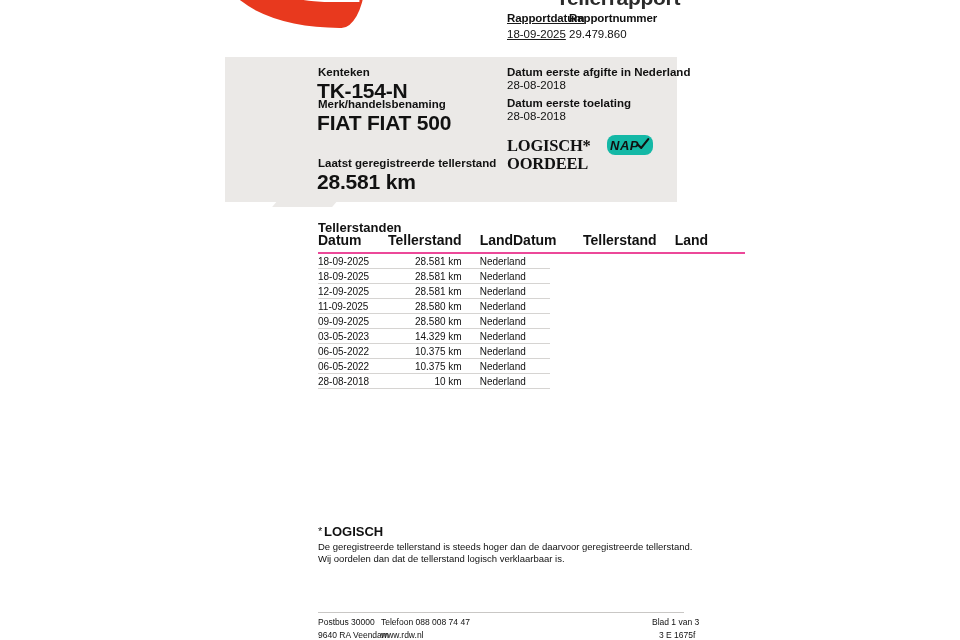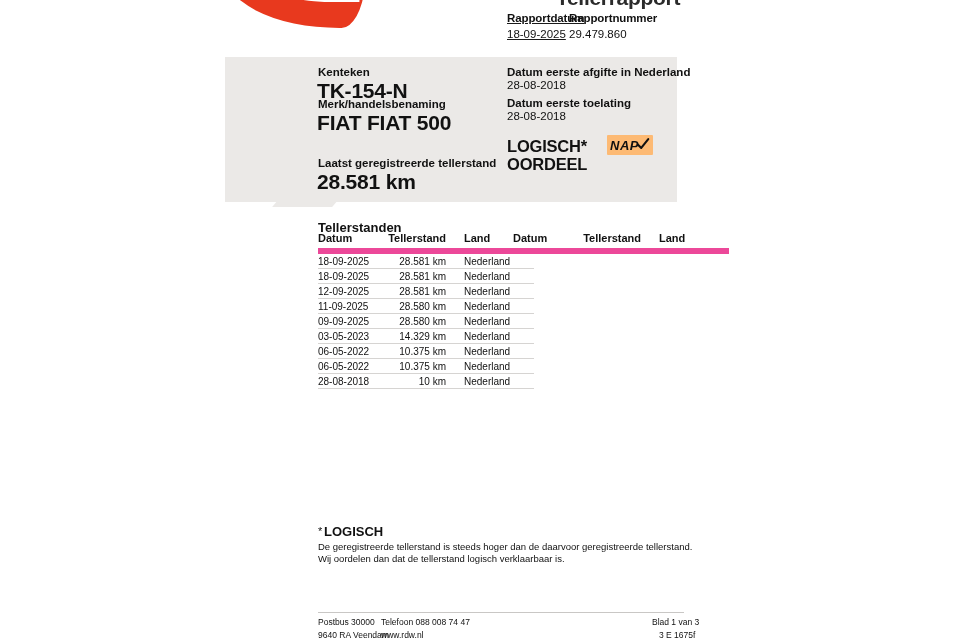--- a/index.html
+++ b/index.html
@@ -123,31 +123,31 @@
   .verdict {
     position: absolute;
     left: 507px;
     top: 137px;
     font-size: 16.5px;
     font-weight: bold;
     color: #111111;
     line-height: 18px;
     letter-spacing: -0.2px;
   }
-  .verdict div { white-space: nowrap; }
+  .verdict div { white-space: nowrap; font-family: Liberation Serif, serif; }
 
   
   .nap-badge {
     position: absolute;
     left: 607px;
     top: 135px;
     width: 46px;
     height: 20px;
-    background: #fdba74;
-    border-radius: 1px;
+    background: #14b8a6;
+    border-radius: 8px;
   }
   .nap-badge .nap-text {
     position: absolute;
     left: 3px;
     top: 3px;
     font-size: 13px;
     font-weight: bold;
     font-style: italic;
     color: #111111;
     letter-spacing: 0.5px;
@@ -173,25 +173,25 @@
   .tbl {
     position: absolute;
     font-size: 10px;
     color: #111111;
     border-collapse: collapse;
   }
   #tbl-left { left: 318px; top: 232px; }
   #tbl-right { left: 513px; top: 232px; }
 
   .tbl th {
-    font-size: 11px;
+    font-size: 14px;
     font-weight: bold;
     text-align: left;
     padding: 0 0 4px 0;
-    border-bottom: 6px solid #ec4899;
+    border-bottom: 2px solid #ec4899;
   }
   .tbl th.c-date { width: 70px; }
   .tbl th.c-read { width: 58px; text-align: right; padding-right: 18px;}
   .tbl th.c-land { width: 70px; }
   .tbl td {
     padding: 1px 0;
     border-bottom: 1px solid #d6d4d2;
     height: 12px;
     vertical-align: middle;
   }

